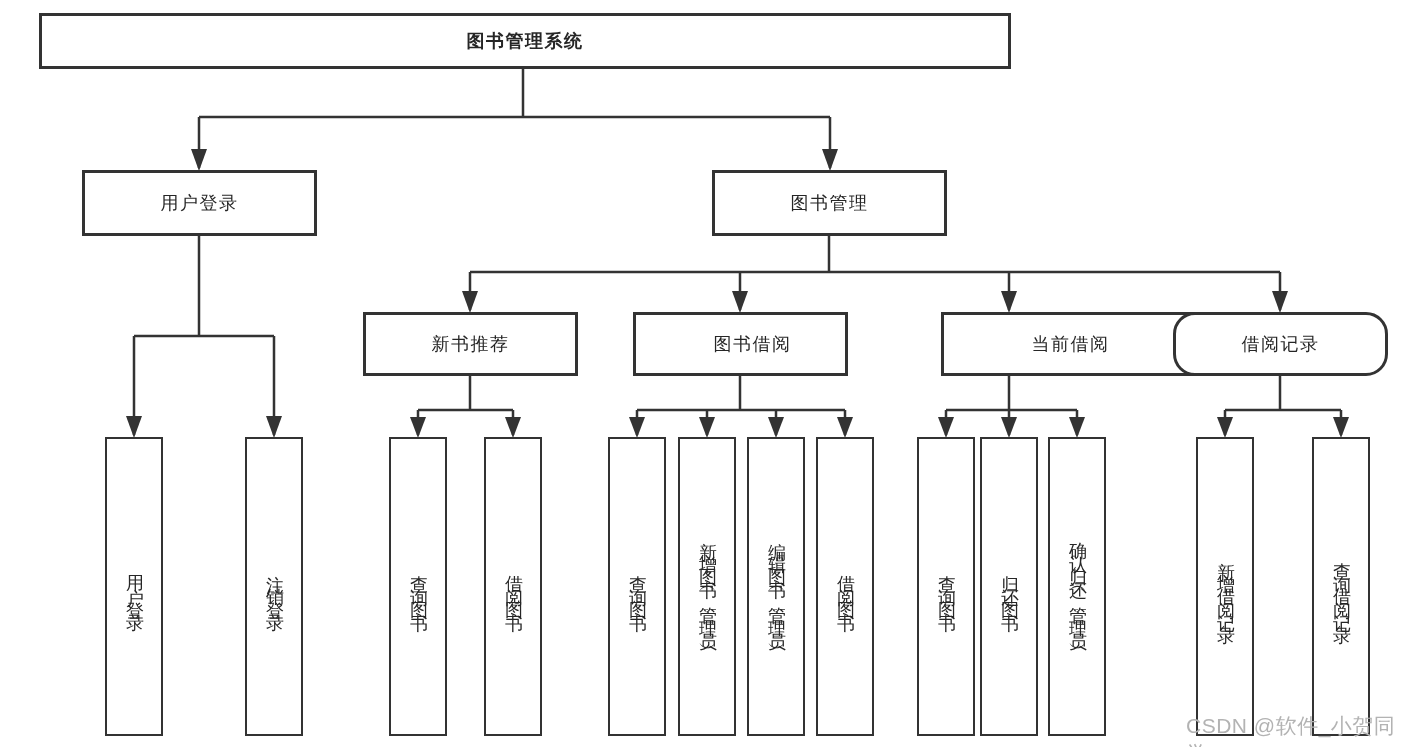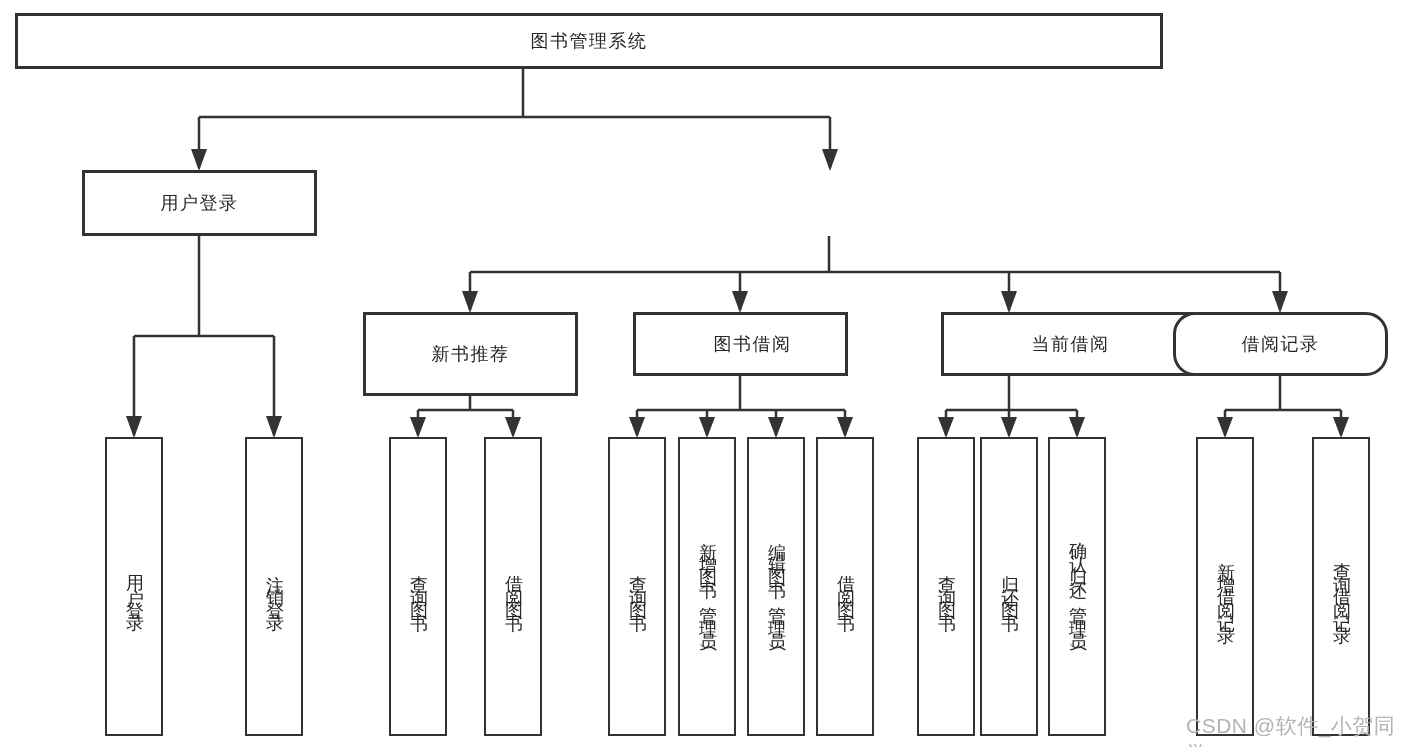--- a/index.html
+++ b/index.html
@@ -90,25 +90,26 @@
       <polygon points="768,417 784,417 776,438"></polygon>
       <polygon points="837,417 853,417 845,438"></polygon>
       <polygon points="938,417 954,417 946,438"></polygon>
       <polygon points="1001,417 1017,417 1009,438"></polygon>
       <polygon points="1069,417 1085,417 1077,438"></polygon>
       <polygon points="1217,417 1233,417 1225,438"></polygon>
       <polygon points="1333,417 1349,417 1341,438"></polygon>
     </g>
   </svg>
 
-  <div class="node" style="left:15px; top:13px; width:1148px; height:56px;">图书管理系统</div>
+  <div class="node" style="left:39px; top:13px; width:972px; height:56px;font-weight:bold;">图书管理系统</div>
 
   <div class="node" style="left:82px; top:170px; width:235px; height:66px;">用户登录</div>
+  <div class="node" style="left:712px; top:170px; width:235px; height:66px;">图书管理</div>
 
-  <div class="node" style="left:363px; top:312px; width:215px; height:84px;">新书推荐</div>
+  <div class="node" style="left:363px; top:312px; width:215px; height:64px;">新书推荐</div>
   <div class="node" style="left:633px; top:312px; width:215px; height:64px;padding-left:24px;">图书借阅</div>
   <div class="node" style="left:941px; top:312px; width:259px; height:64px;">当前借阅</div>
   <div class="node" style="left:1173px; top:312px; width:215px; height:64px;border-radius:22px;">借阅记录</div>
 
   <div class="node leaf" style="left:105px; top:437px; width:58px; height:299px;">
     <span class="vtext">用户登录</span>
   </div>
   <div class="node leaf" style="left:245px; top:437px; width:58px; height:299px;">
     <span class="vtext">注销登录</span>
   </div>

